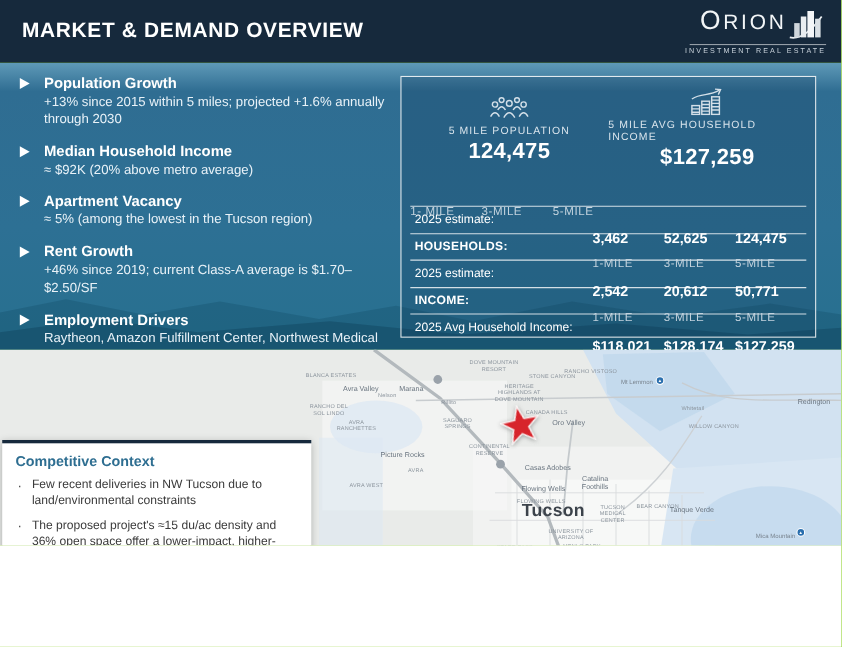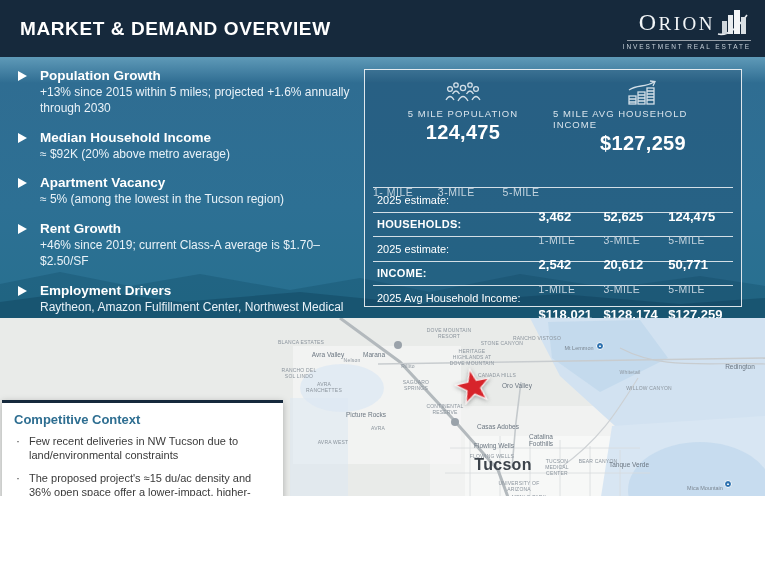--- a/index.html
+++ b/index.html
@@ -4,21 +4,21 @@
 <style>
   * { margin:0; padding:0; box-sizing:border-box; }
   body { background:#ffffff; font-family:"Liberation Sans", sans-serif; }
   .slide { position:relative; width:765px; height:496px; margin:0 auto; overflow:hidden; background:#84cc16; }
 
   
   .header { position:absolute; left:0; top:0; width:765px; height:57px; background:#16293c;
             display:flex; align-items:center; justify-content:space-between; padding:0 14px 0 20px; z-index:30; }
   .title { color:#ffffff; font-size:19px; font-weight:800; letter-spacing:0.6px; }
   .logo { display:flex; flex-direction:column; align-items:flex-end; width:136px; }
-  .logo-row { display:flex; align-items:center; gap:2px;font-family:Liberation Serif, serif; }
+  .logo-row { display:flex; align-items:flex-start; gap:2px; }
   .logo-name { color:#f2f5f7; font-size:19px; letter-spacing:2.5px; font-weight:400; line-height:1; }
   .logo-name::first-letter { font-size:24px; }
   .logo-bldg { display:block; }
   .logo-sep { width:124px; height:1px; background:rgba(255,255,255,.55); margin:3px 0 2px; }
   .logo-tag { color:#c6d0d9; font-size:6.5px; letter-spacing:1.9px; }
 
   
   .bluezone { position:absolute; left:0; top:57px; width:765px; height:261px;
               background:linear-gradient(180deg,#58realigned 0); }
   .bluezone { background:linear-gradient(180deg,#5f9ab8 0px,#2f6d92 26px,#2d7094 150px,#27708f 261px); }
@@ -27,21 +27,21 @@
   .highlights { position:absolute; left:18px; top:68px; width:335px; }
   .hl { display:flex; gap:13px; margin-bottom:13px; }
   .tri { width:0; height:0; border-left:9px solid #ffffff; border-top:5.5px solid transparent;
          border-bottom:5.5px solid transparent; margin-top:3px; flex:none; }
   .hl-title { color:#ffffff; font-size:13.5px; font-weight:700; margin-bottom:2px; }
   .hl-body { color:#e9f2f8; font-size:12px; line-height:1.32; }
 
   
   .panel { position:absolute; left:364px; top:69px; width:378px; height:238px;
            border:1px solid rgba(255,255,255,.85); background:rgba(16,52,80,.22); padding:7px 8px 0; }
-  .stats-row { display:flex; }
+  .stats-row { display:flex;align-items:center; }
   .stat { flex:1; display:flex; flex-direction:column; align-items:center; padding-top:2px; }
   .stat-icon { height:26px; display:flex; align-items:center; }
   .stat-label { color:#d9e4ec; font-size:9.5px; letter-spacing:1px; margin-top:3px; }
   .stat-value { color:#ffffff; font-size:20px; font-weight:800; margin-top:2px; letter-spacing:.3px; }
 
   .demo-table { margin-top:9px; }
   .trow { display:flex; align-items:center; height:24.4px; border-bottom:1.5px solid rgba(255,255,255,.8); }
   .trow:last-child { border-bottom:none; }
   .tlabel { width:46%; padding-left:4px; color:#ffffff; font-size:11px; }
   .tcol { width:18%; text-align:left;margin-top:32px; }

